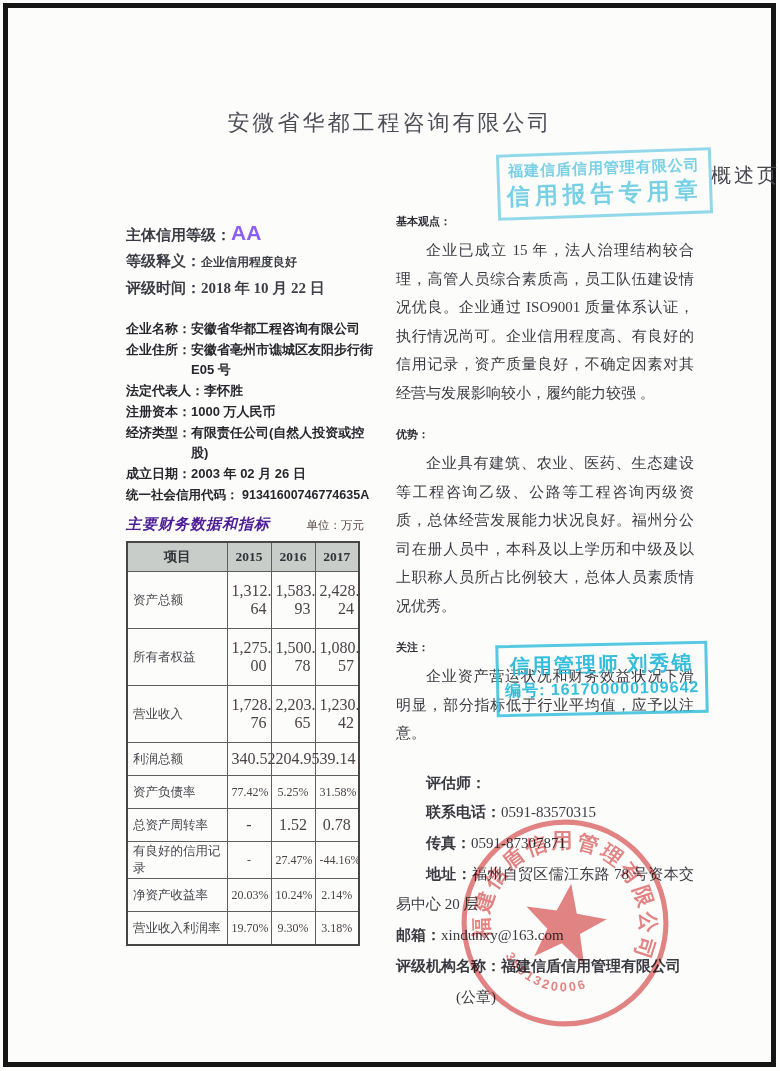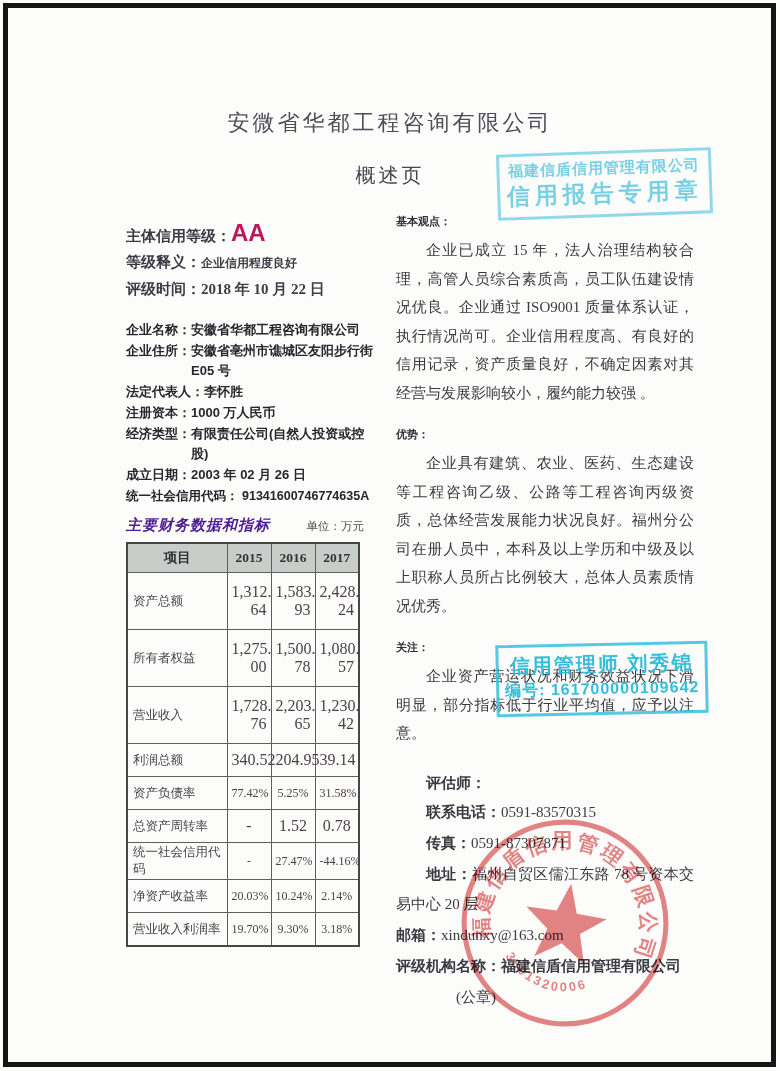--- a/index.html
+++ b/index.html
@@ -7,40 +7,40 @@
     position:relative;width:780px;height:1071px;margin:0 auto;
     background:#fcfcfb;overflow:hidden;
     font-family:"Liberation Serif","DejaVu Serif",serif;
     color:#35353c;
   }
   .frame{position:absolute;left:3px;top:3px;right:4px;bottom:4px;border:5px solid #151515;pointer-events:none;}
 
   
   .doc-title{position:absolute;left:0;top:108px;width:100%;text-align:center;
     font-size:22px;letter-spacing:3px;color:#4e4e58;font-weight:500;}
-  .doc-subtitle{position:absolute;left:0;top:162px;width:100%;text-align:center;
+  .doc-subtitle{position:absolute;left:0;top:162px;width:100%;text-align:right;
     font-size:20px;letter-spacing:3px;color:#474750;}
 
   
   .stamp-rect{position:absolute;box-sizing:border-box;text-align:center;
     font-family:"Liberation Sans","DejaVu Sans",sans-serif;font-weight:700;}
   .stamp-report{left:497px;top:151px;width:215px;height:66px;border:3px solid rgba(110,206,228,.75);
     color:rgba(96,200,224,.85);transform:rotate(-2deg);padding-top:4px;}
   .stamp-report .l1{font-size:15px;letter-spacing:1px;line-height:20px;}
   .stamp-report .l2{font-size:23px;letter-spacing:5px;line-height:30px;}
   .stamp-assessor{left:496px;top:643px;width:212px;height:72px;border:3px solid rgba(54,191,220,.85);
     color:#35bedc;transform:rotate(-1.2deg);padding-top:5px;}
   .stamp-assessor .l1{font-size:20px;letter-spacing:2px;line-height:26px;}
   .stamp-assessor .l2{font-size:16px;letter-spacing:1px;line-height:24px;}
 
   
   .left-col{position:absolute;left:126px;top:220px;width:264px;}
   .rating-line{font-size:15px;line-height:26px;color:#3d3d46;}
   .rating-line .lbl{font-weight:700;color:#3a3a44;}
-  .grade-value{font-size:24px;font-weight:700;color:#be185d;font-family:"Liberation Sans",sans-serif;}
+  .grade-value{font-size:21px;font-weight:700;color:#8b5cf6;font-family:"Liberation Sans",sans-serif;}
   .meaning-value{font-size:12px;font-weight:700;}
   .date-value{font-weight:700;}
 
   .company{margin-top:18px;width:250px;font-weight:700;font-size:13px;color:#26262d;
     font-family:"Liberation Sans","DejaVu Sans",sans-serif;}
   .field{display:flex;line-height:20px;margin-bottom:1px;}
   .field .lbl{white-space:nowrap;}
   .field .val{flex:1;}
   .field.nowrap{display:block;white-space:nowrap;font-size:12.5px;}
 
@@ -194,21 +194,21 @@
           <td class="num pct">5.25%</td>
           <td class="num pct">31.58%</td>
         </tr>
         <tr class="row-std">
           <td class="item">总资产周转率</td>
           <td class="num">-</td>
           <td class="num">1.52</td>
           <td class="num">0.78</td>
         </tr>
         <tr class="row-std">
-          <td class="item">统一社会信用代码</td>
+          <td class="item">有良好的信用记录</td>
           <td class="num pct">-</td>
           <td class="num pct">27.47%</td>
           <td class="num pct">-44.16%</td>
         </tr>
         <tr class="row-std">
           <td class="item">净资产收益率</td>
           <td class="num pct">20.03%</td>
           <td class="num pct">10.24%</td>
           <td class="num pct">2.14%</td>
         </tr>

